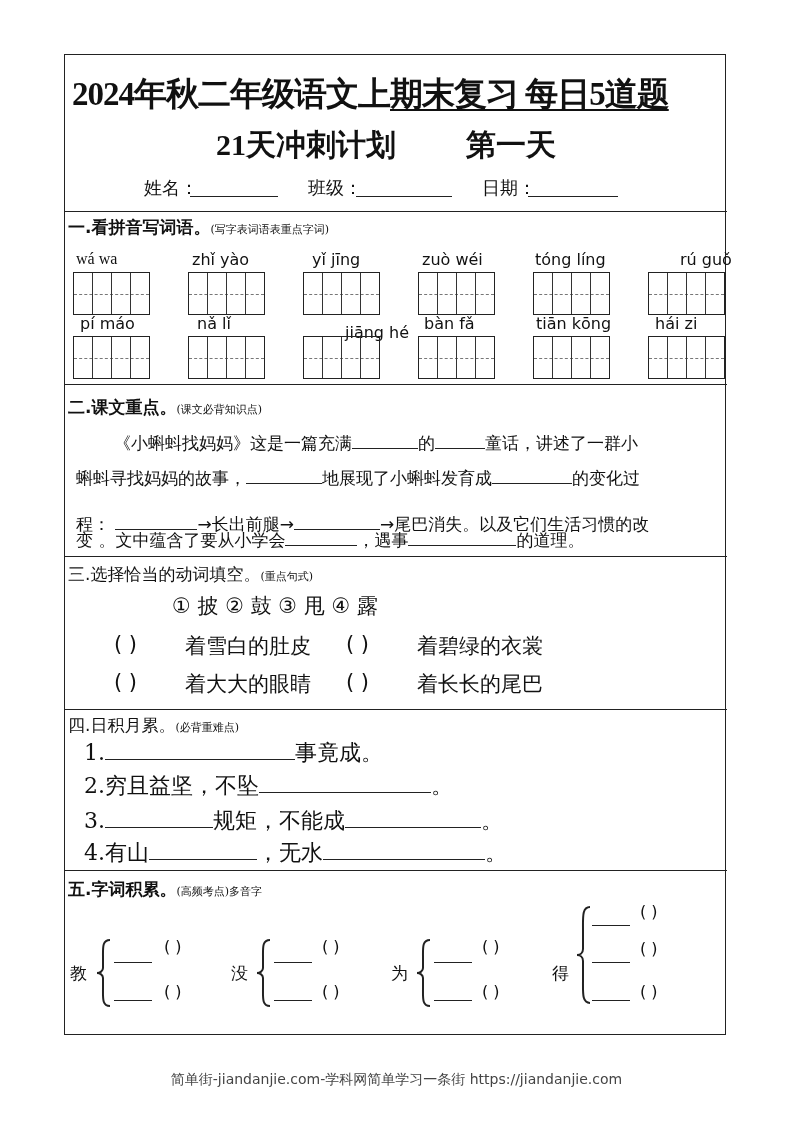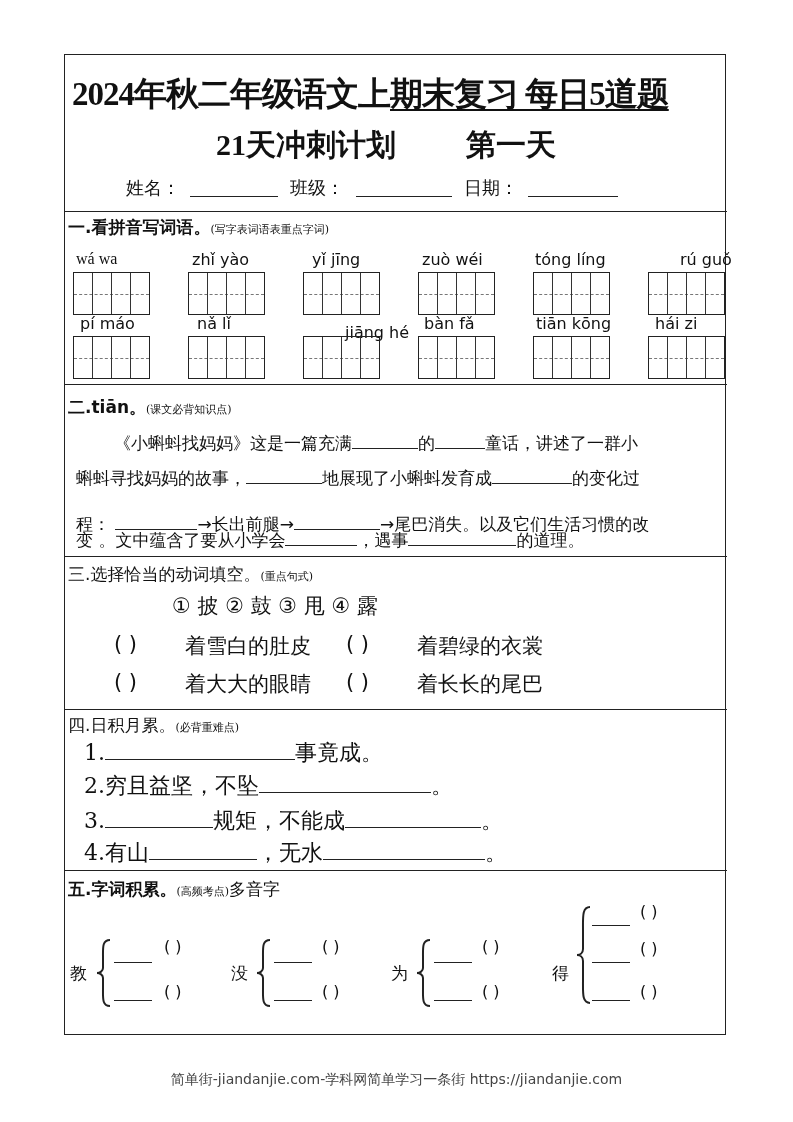--- a/index.html
+++ b/index.html
@@ -13,27 +13,27 @@
       border: 1.5px solid #222; box-sizing: border-box;
     }
     .hline { position: absolute; left: 64px; width: 663px; height: 0; border-top: 1.5px solid #222; }
     .abs { position: absolute; white-space: nowrap; }
 
     
     .title1 { left: 72px; top: 72px; font-size: 33px; font-weight: bold; letter-spacing: -1px; font-family: "Liberation Serif", "DejaVu Serif", serif; }
     .title1 .ul { text-decoration: underline; text-decoration-thickness: 2px; text-underline-offset: 4px; }
     .title2 { left: 216px; top: 125px; font-size: 30px; font-weight: bold; font-family: "Liberation Serif", "DejaVu Serif", serif; }
     .title2 .day { margin-left: 70px; }
-    .info { top: 176px; font-size: 18px; font-family: Liberation Serif, serif; }
+    .info { top: 176px; font-size: 18px; font-family: Liberation Serif, serif; margin-left: 18px; }
     .blank-line { display: inline-block; border-bottom: 1.3px solid #222; height: 16px; vertical-align: baseline; }
 
     
     .sec-head { font-size: 17px; font-weight: bold; font-family: "DejaVu Sans", sans-serif; }
     .sec-head .note { font-size: 11px; font-weight: normal; font-family: "DejaVu Serif", serif; }
-    .sec-head .extra { font-size: 17px; font-weight: normal; text-align: right; }
+    .sec-head .extra { font-size: 11px; font-weight: normal; text-align: right; }
 
     
     .pinyin { font-size: 16px; font-family: "DejaVu Sans", sans-serif; }
     .grid {
       position: absolute; width: 77px; height: 43px; border: 1.3px solid #222; box-sizing: border-box;
       display: flex;
     }
     .grid .cell { flex: 1; border-right: 1px solid #333; position: relative; }
     .grid .cell:last-child { border-right: none; }
     .grid .mid { position: absolute; left: 0; right: 0; top: 50%; border-top: 1px dashed #777; }
@@ -170,21 +170,21 @@
 <div class="grid" style="left:648px; top:336px;">
     <div class="mid"></div>
     <div class="cell"></div>
     <div class="cell"></div>
     <div class="cell"></div>
     <div class="cell"></div>
   </div>
 
 <div class="hline" style="top:384px;"></div>
 
-<div class="abs sec-head" style="left:68px; top:396px;"><span>二.tiān。</span><span class="note">(课文必背知识点)</span></div>
+<div class="abs sec-head" style="left:68px; top:396px;"><span>二.课文重点。</span><span class="note">(课文必背知识点)</span></div>
 
 <div class="abs para" style="left:114px; top:432px;"><span>《小蝌蚪找妈妈》这是一篇充满</span><span class="u" style="width:66px;"></span><span>的</span><span class="u" style="width:50px;"></span><span>童话，讲述了一群小</span></div>
 <div class="abs para" style="top:467px;"><span>蝌蚪寻找妈妈的故事，</span><span class="u" style="width:76px;"></span><span>地展现了小蝌蚪发育成</span><span class="u" style="width:80px;"></span><span>的变化过</span></div>
 <div class="abs para" style="top:513px;"><span>程：</span> <span class="u" style="width:82px;"></span><span>→长出前腿→</span><span class="u" style="width:86px;"></span><span>→尾巴消失。以及它们生活习惯的改</span></div>
 <div class="abs para" style="top:529px;"><span>变 。文中蕴含了要从小学会</span><span class="u" style="width:72px;"></span><span>，遇事</span><span class="u" style="width:108px;"></span><span>的道理。</span></div>
 
 <div class="hline" style="top:556px;"></div>
 
 <div class="abs sec-head" style="left:68px; top:563px; font-weight:normal;"><span>三.选择恰当的动词填空。</span><span class="note">(重点句式)</span></div>
 <div class="abs s3" style="left:172px; top:592px;">①  披  ②  鼓  ③  甩  ④  露</div>

